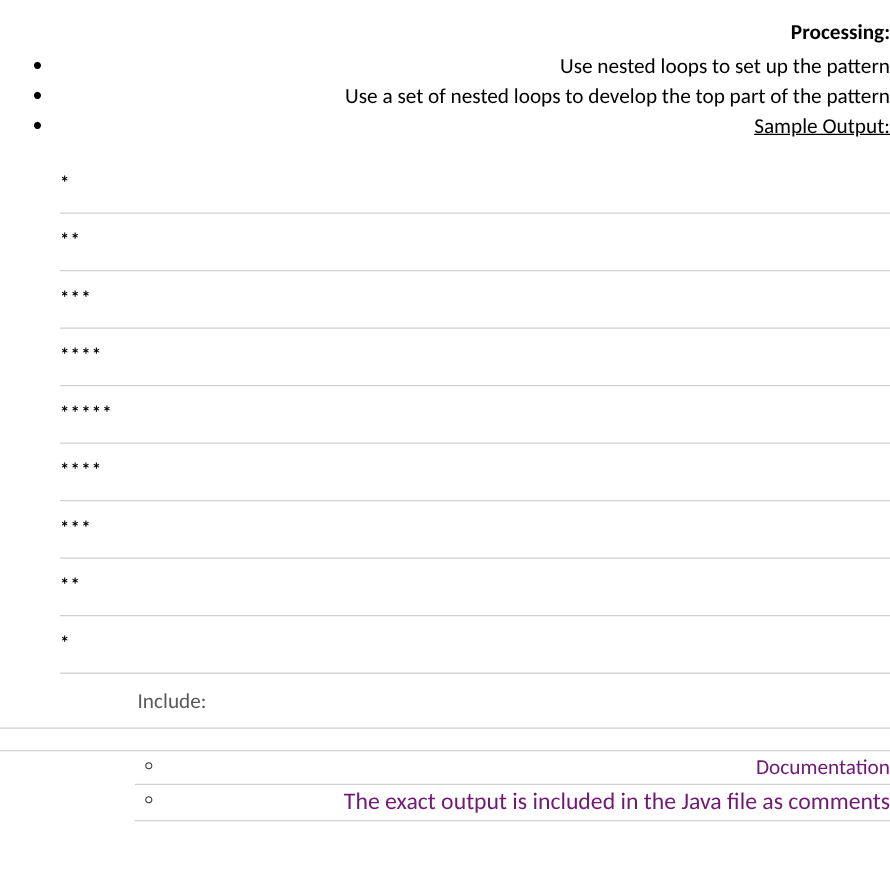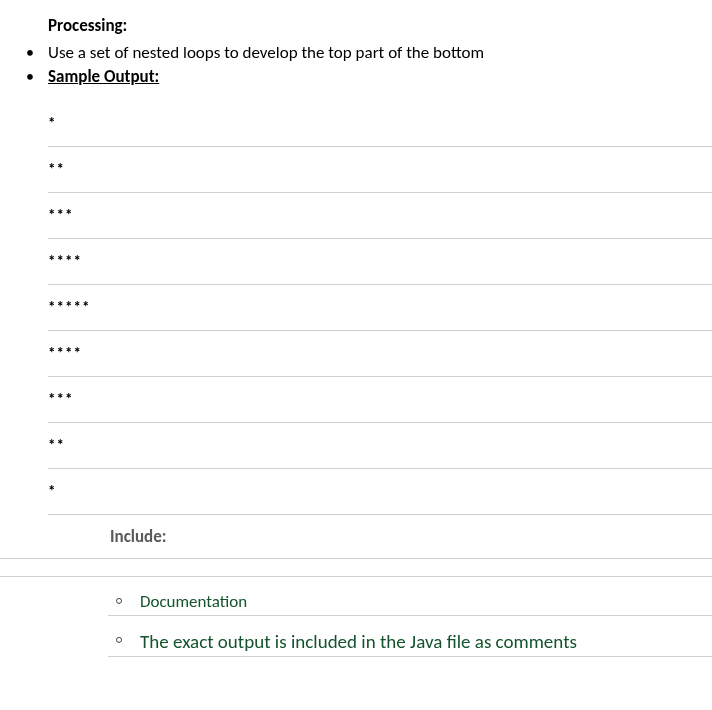--- a/index.html
+++ b/index.html
@@ -1,18 +1,19 @@
 <!DOCTYPE html>
 <html><head>
   <meta charset="utf-8">
   <style>
     * {
       margin: 0;
       padding: 0;
       box-sizing: border-box;
+      text-align: right;
     }
     body {
       font-family: Calibri, Arial, sans-serif;
       font-size: 17px;
       color: #000;
       background: #fff;
       width: 712px;
       padding: 15px 0 20px 0;
     }
     .heading {
@@ -31,21 +32,21 @@
       margin-bottom: 1px;
     }
     .bullet-list li::before {
       content: "•";
       position: absolute;
       left: 6px;
       font-size: 16px;
       top: 0;
     }
     .sample-output-label {
-      font-weight: bold;
+      font-weight: normal;
       text-decoration: underline;
     }
     .pattern-area {
       padding-left: 48px;
       margin-top: 12px;
     }
     .pattern-row {
       border-bottom: 1px solid #d0d0d0;
       height: 46px;
       display: flex;
@@ -54,59 +55,58 @@
       font-size: 15px;
       letter-spacing: 1px;
     }
     .include-heading {
       padding-left: 110px;
       color: #5a5a5a;
       border-bottom: 1px solid #d0d0d0;
       height: 44px;
       display: flex;
       align-items: center;
-      font-weight: bold;
     }
     .spacer-row {
       border-bottom: 1px solid #d0d0d0;
       height: 18px;
     }
     .sub-list {
       list-style: none;
       padding-left: 108px;
     }
     .sub-list li {
       position: relative;
       padding-left: 32px;
       line-height: 1.4;
-      color: #14532d;
+      color: #701a75;
       border-bottom: 1px solid #d0d0d0;
       padding-top: 1px;
       padding-bottom: 1px;
-      margin-top: 12px;
     }
     .sub-list li::before {
       content: "○";
       position: absolute;
       left: 8px;
       font-size: 11px;
       top: 4px;
       color: #333;
     }
     .sub-list li.large {
       font-size: 19px;
     }
   </style>
 </head>
 <body>
 
 <div class="heading">Processing:</div>
 
 <ul class="bullet-list">
-  <li>Use a set of nested loops to develop the top part of the bottom</li>
+  <li>Use nested loops to set up the pattern</li>
+  <li>Use a set of nested loops to develop the top part of the pattern</li>
   <li><span class="sample-output-label">Sample Output:</span></li>
 </ul>
 
 <div class="pattern-area">
   <div class="pattern-row">*</div>
   <div class="pattern-row">**</div>
   <div class="pattern-row">***</div>
   <div class="pattern-row">****</div>
   <div class="pattern-row">*****</div>
   <div class="pattern-row">****</div>

